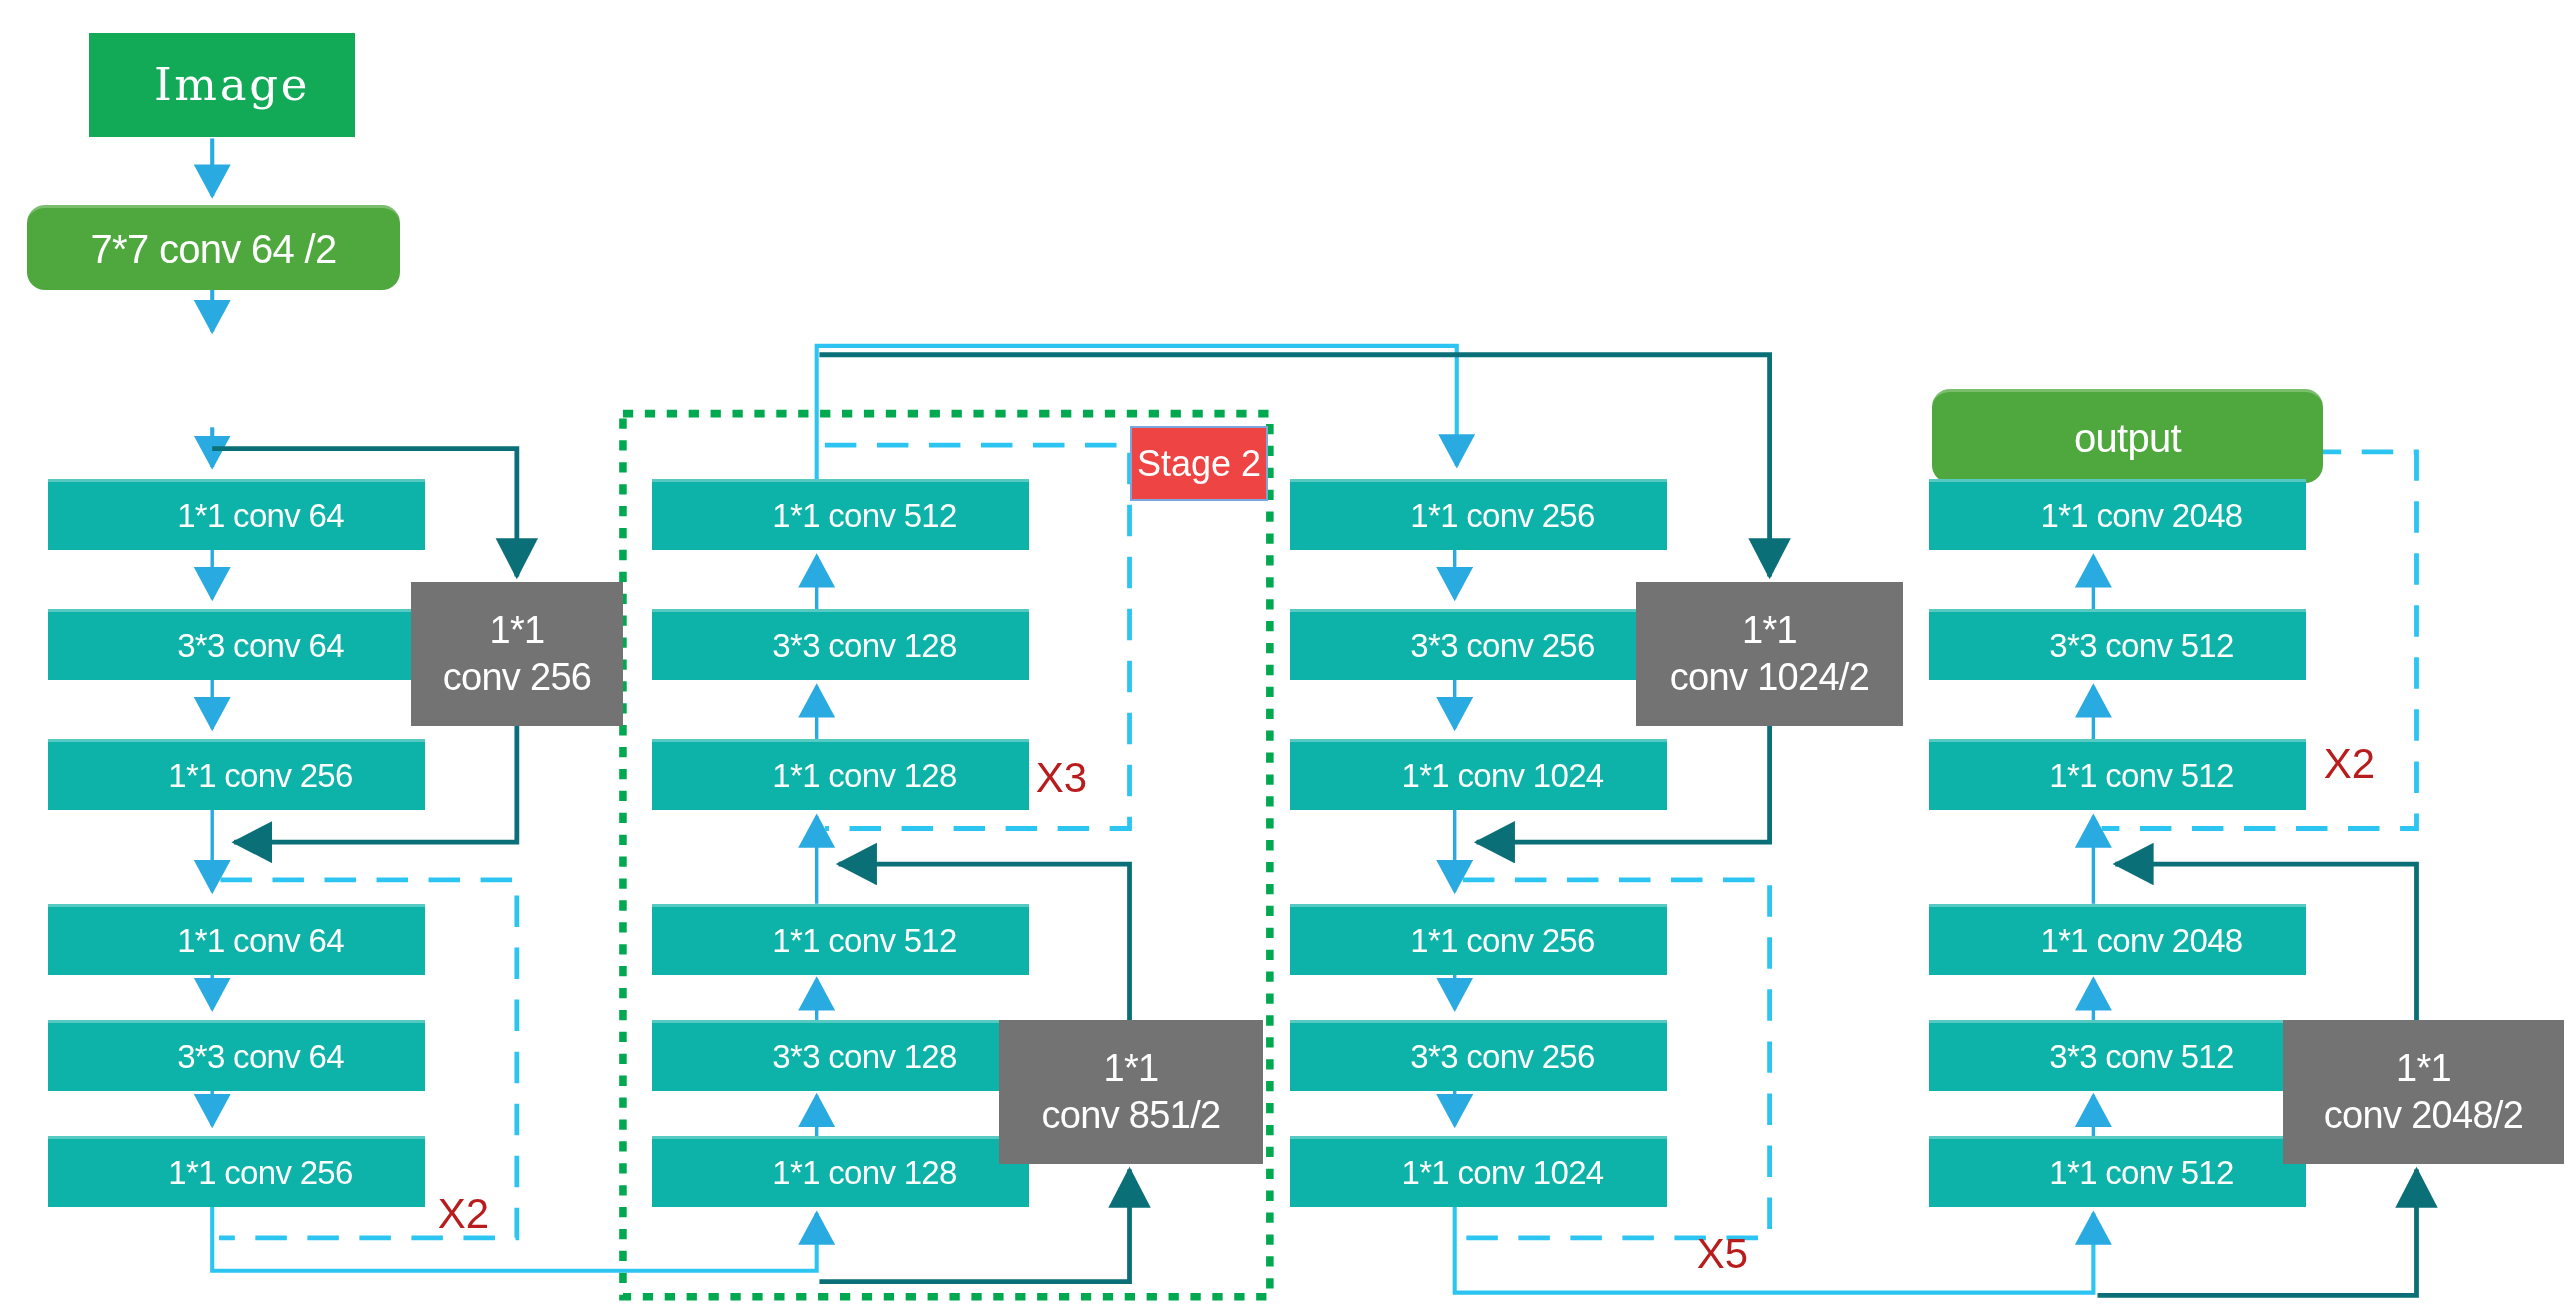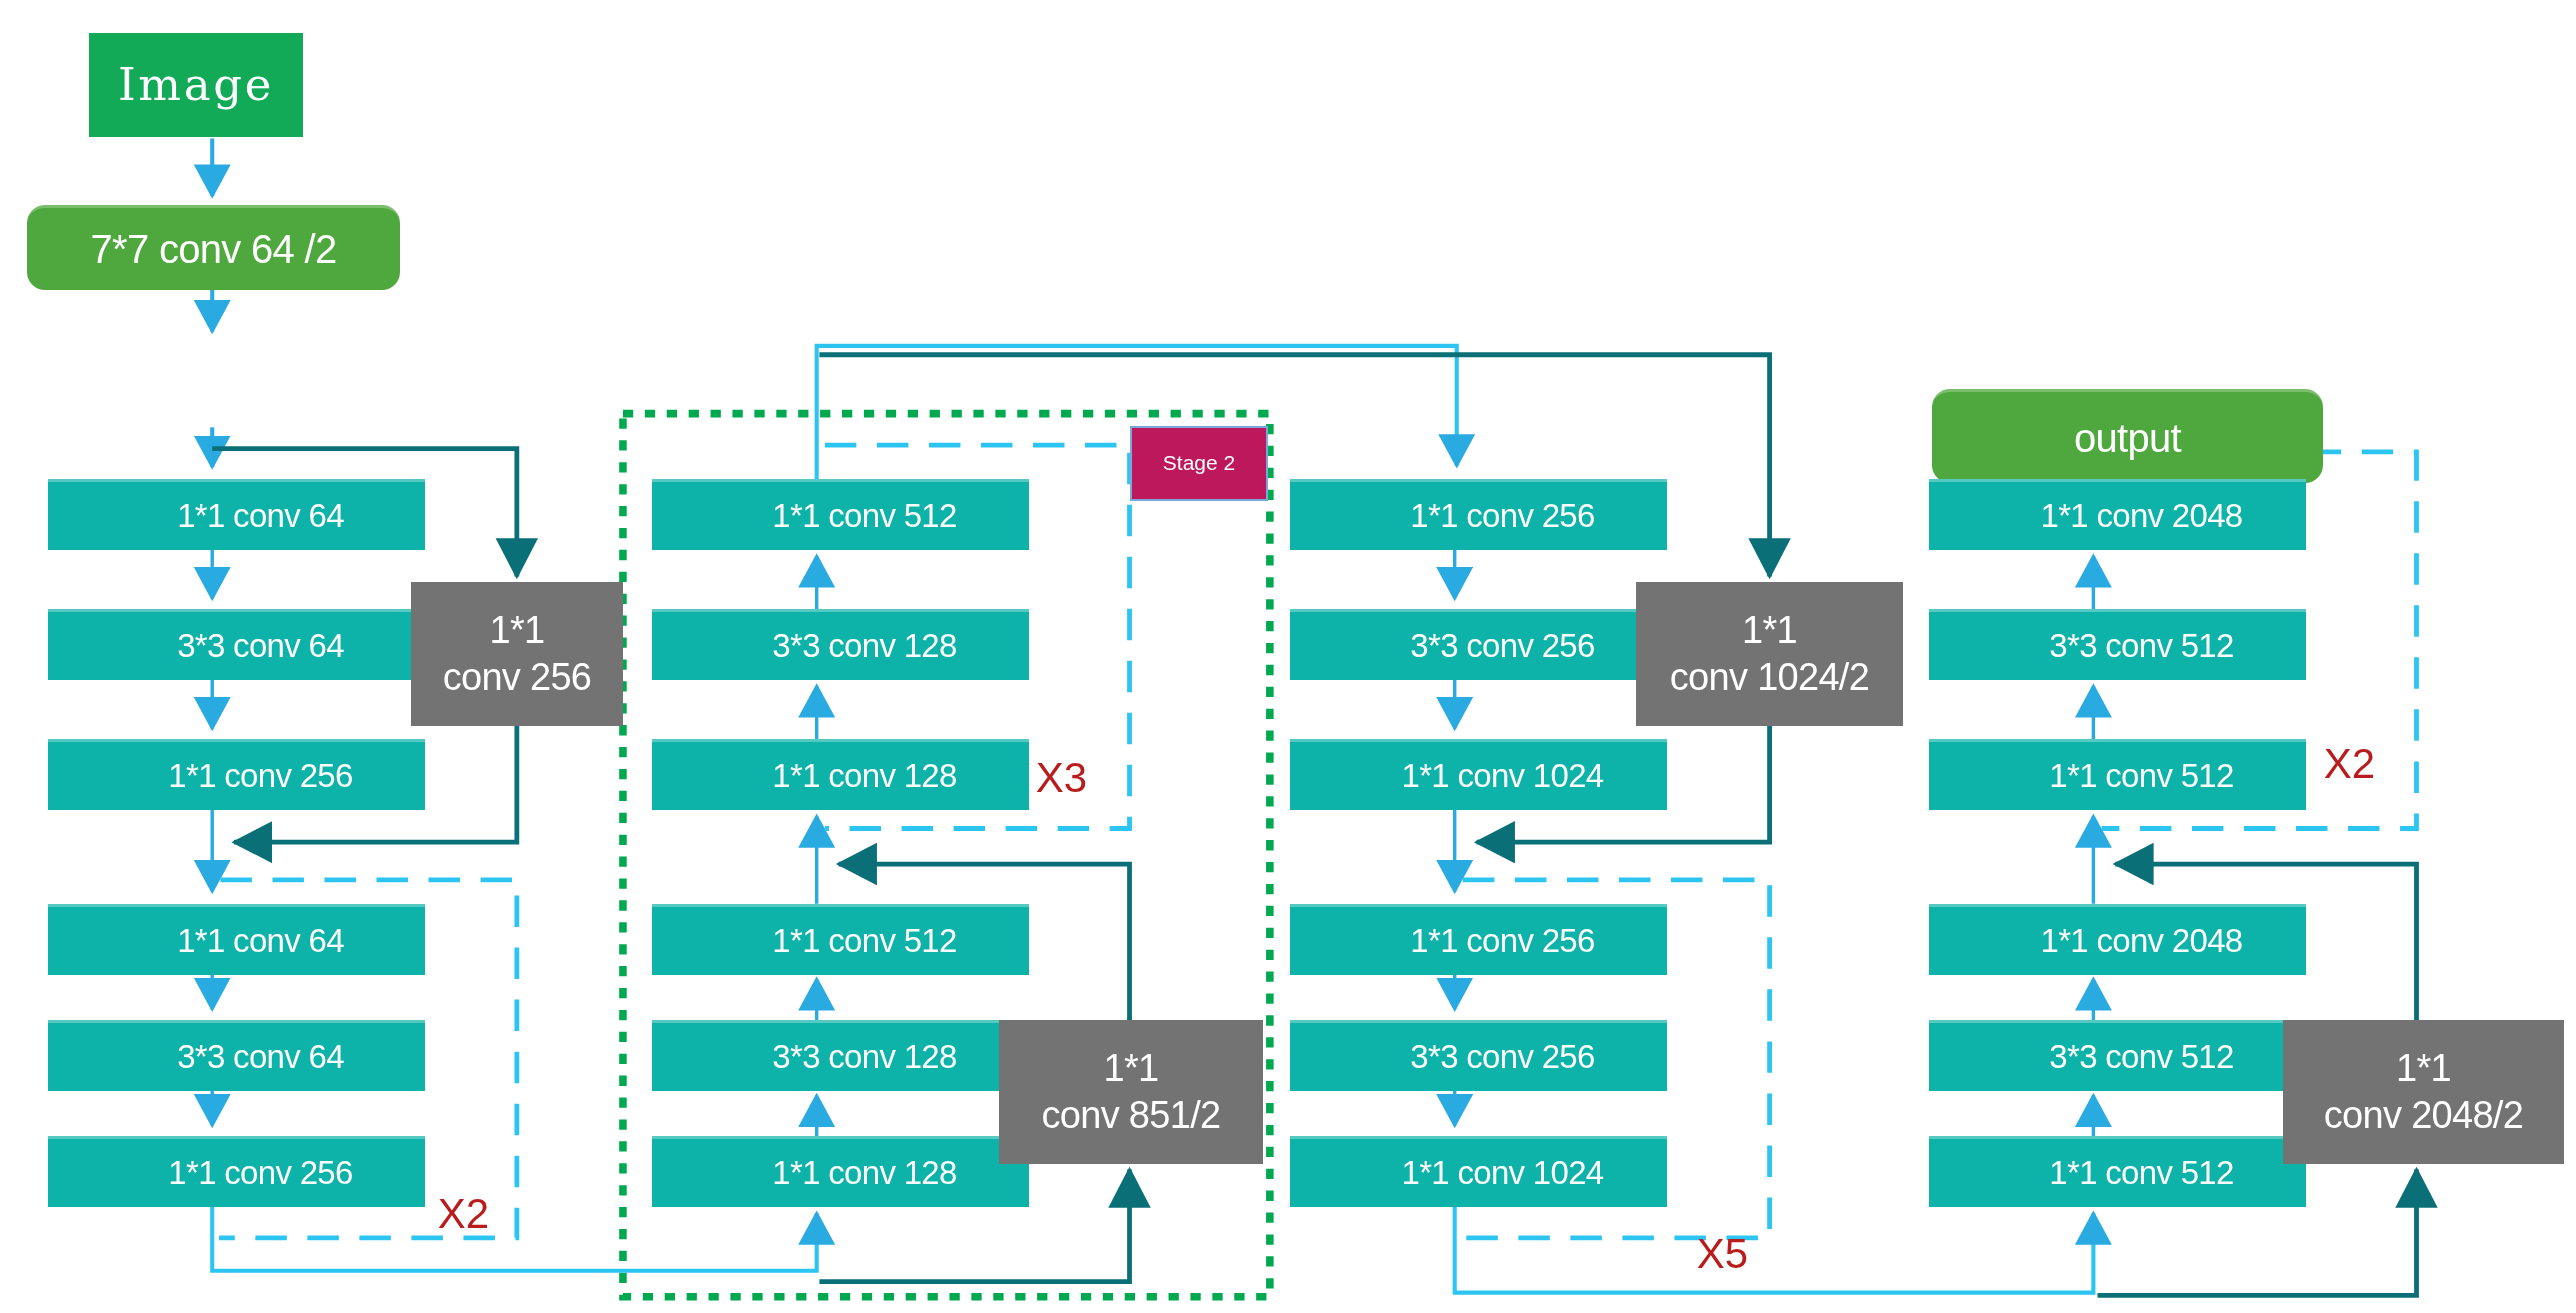--- a/index.html
+++ b/index.html
@@ -5,21 +5,21 @@
   html,body{margin:0;padding:0;background:#ffffff;}
   #canvas{position:relative;width:2576px;height:1314px;background:#ffffff;overflow:hidden;
           font-family:"Liberation Sans",sans-serif;}
   #wires{position:absolute;left:0;top:0;z-index:1;}
   .b{position:absolute;display:flex;align-items:center;justify-content:center;
      color:#ffffff;z-index:2;text-align:center;letter-spacing:-0.7px;line-height:1.25;}
   .teal{background:#0db3a8;border-top:3.4px solid rgba(255,255,255,.30);font-size:33px;padding-left:48px;}
   .stem{background:#4fa83d;border-top:3.4px solid rgba(255,255,255,.25);font-size:40px;border-radius:18px;}
   .emerald{background:#12aa56;font-family:"DejaVu Serif",serif;font-size:45px;letter-spacing:2.7px;}
   .shortcut{background:#737373;font-size:38px;}
-  .badge{background:#be185d;border:2.7px solid #7aa7dc;font-size:21px;letter-spacing:0;}
+  .badge{background:#ef4444;border:2.7px solid #7aa7dc;font-size:36px;letter-spacing:0;}
   .xlabel{position:absolute;z-index:2;color:#b91c1c;font-size:42px;display:flex;
           align-items:center;justify-content:center;letter-spacing:0;}
 </style>
 </head>
 <body>
 
 <div id="canvas">
 
   <svg id="wires" width="2576" height="1314" viewBox="0 0 3763 1919">
     <defs>
@@ -91,21 +91,21 @@
     <path d="M2125 1760 V1888 H3058 V1772" fill="none" stroke="#2cc5f2" stroke-width="6" marker-end="url(#mb)"></path>
 
     <g stroke="#2cc5f2" stroke-width="7" fill="none" stroke-dasharray="46 30">
       <path d="M322 1285 H755 V1808 H320"></path>
       <path d="M1205 650 H1650 V1210 H1205"></path>
       <path d="M2137 1285 H2585 V1808 H2135"></path>
       <path d="M3070 660 H3530 V1210 H3070"></path>
     </g>
   </svg>
 
-  <div class="b emerald" style="left:89px;top:33px;width:214px;height:104px;">Image</div>
+  <div class="b emerald" style="left:89px;top:33px;width:246px;height:104px;padding-left:20px;">Image</div>
   <div class="b stem" style="left:27px;top:205px;width:373px;height:82px;">7*7 conv 64 /2</div>
   <div class="b stem" style="left:1932px;top:353px;width:391px;height:91px;margin-top:36px;">output</div>
 
   <div class="b badge" style="left:1130px;top:426px;width:134px;height:71px;">Stage 2</div>
 
   <div class="b teal" style="left:48px;top:479px;width:329px;height:68px;">1*1 conv 64</div>
   <div class="b teal" style="left:48px;top:609px;width:329px;height:68px;">3*3 conv 64</div>
   <div class="b teal" style="left:48px;top:739px;width:329px;height:68px;">1*1 conv 256</div>
   <div class="b teal" style="left:48px;top:904px;width:329px;height:68px;">1*1 conv 64</div>
   <div class="b teal" style="left:48px;top:1020px;width:329px;height:68px;">3*3 conv 64</div>

